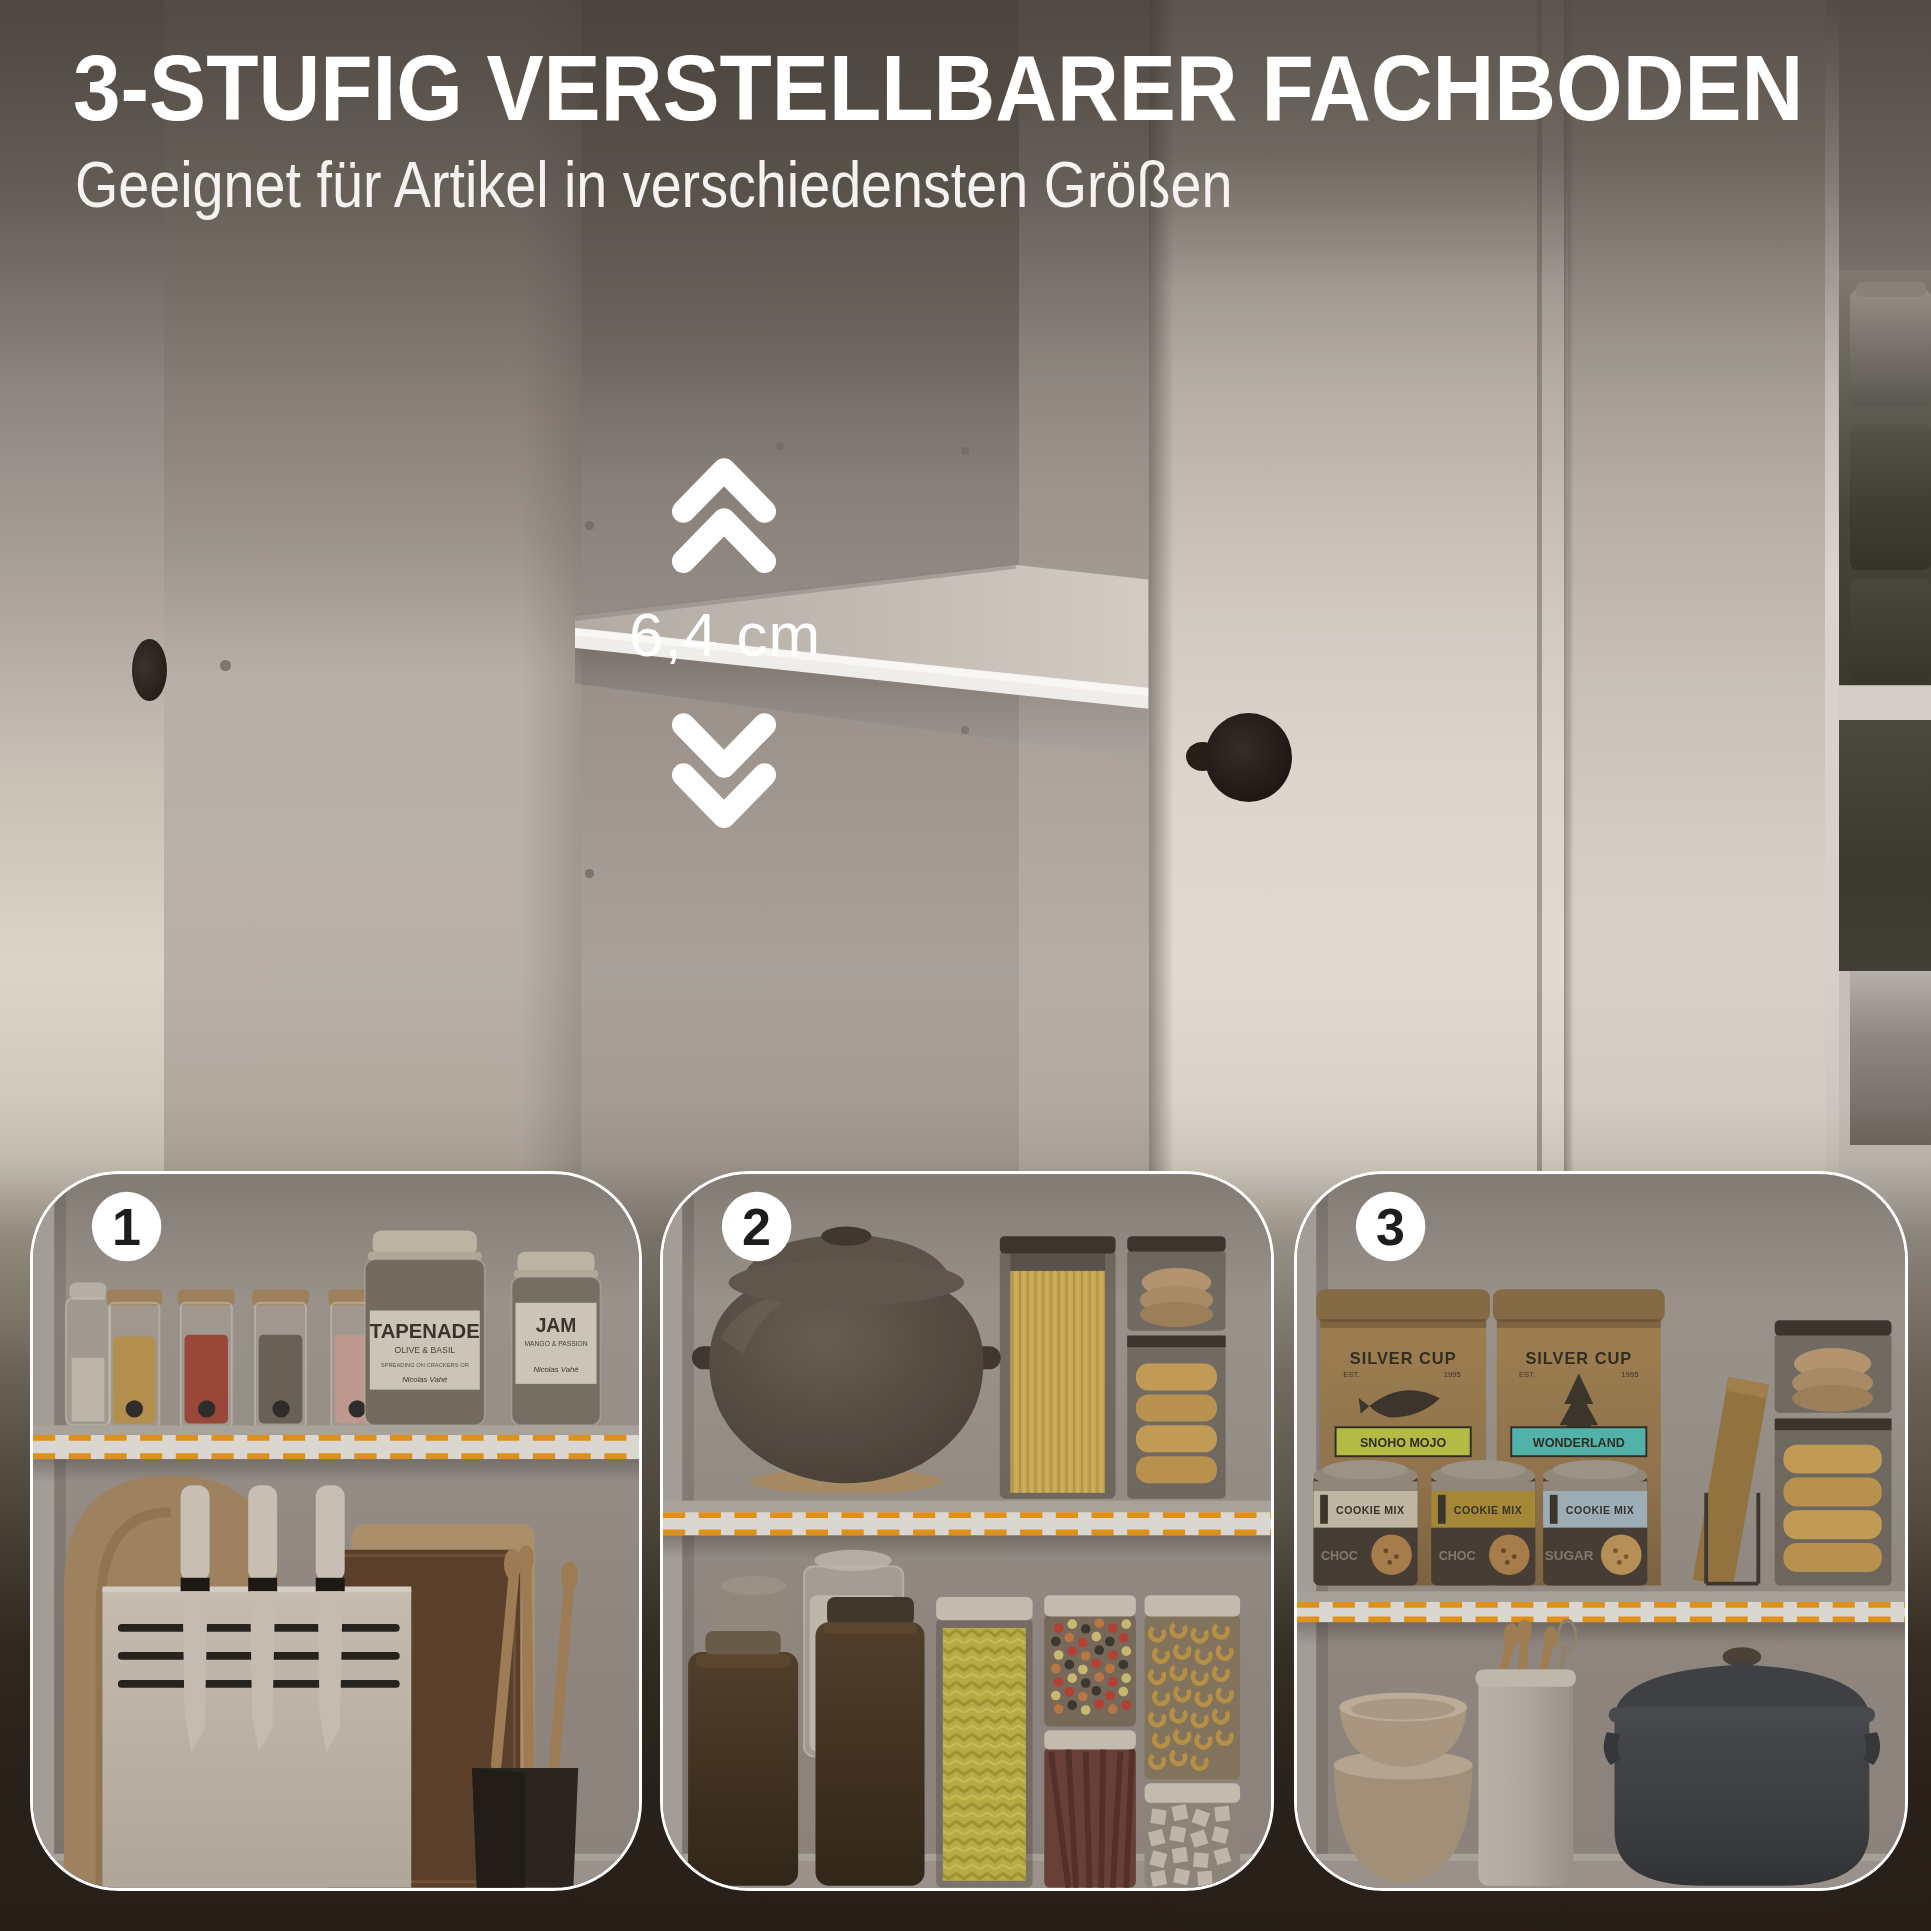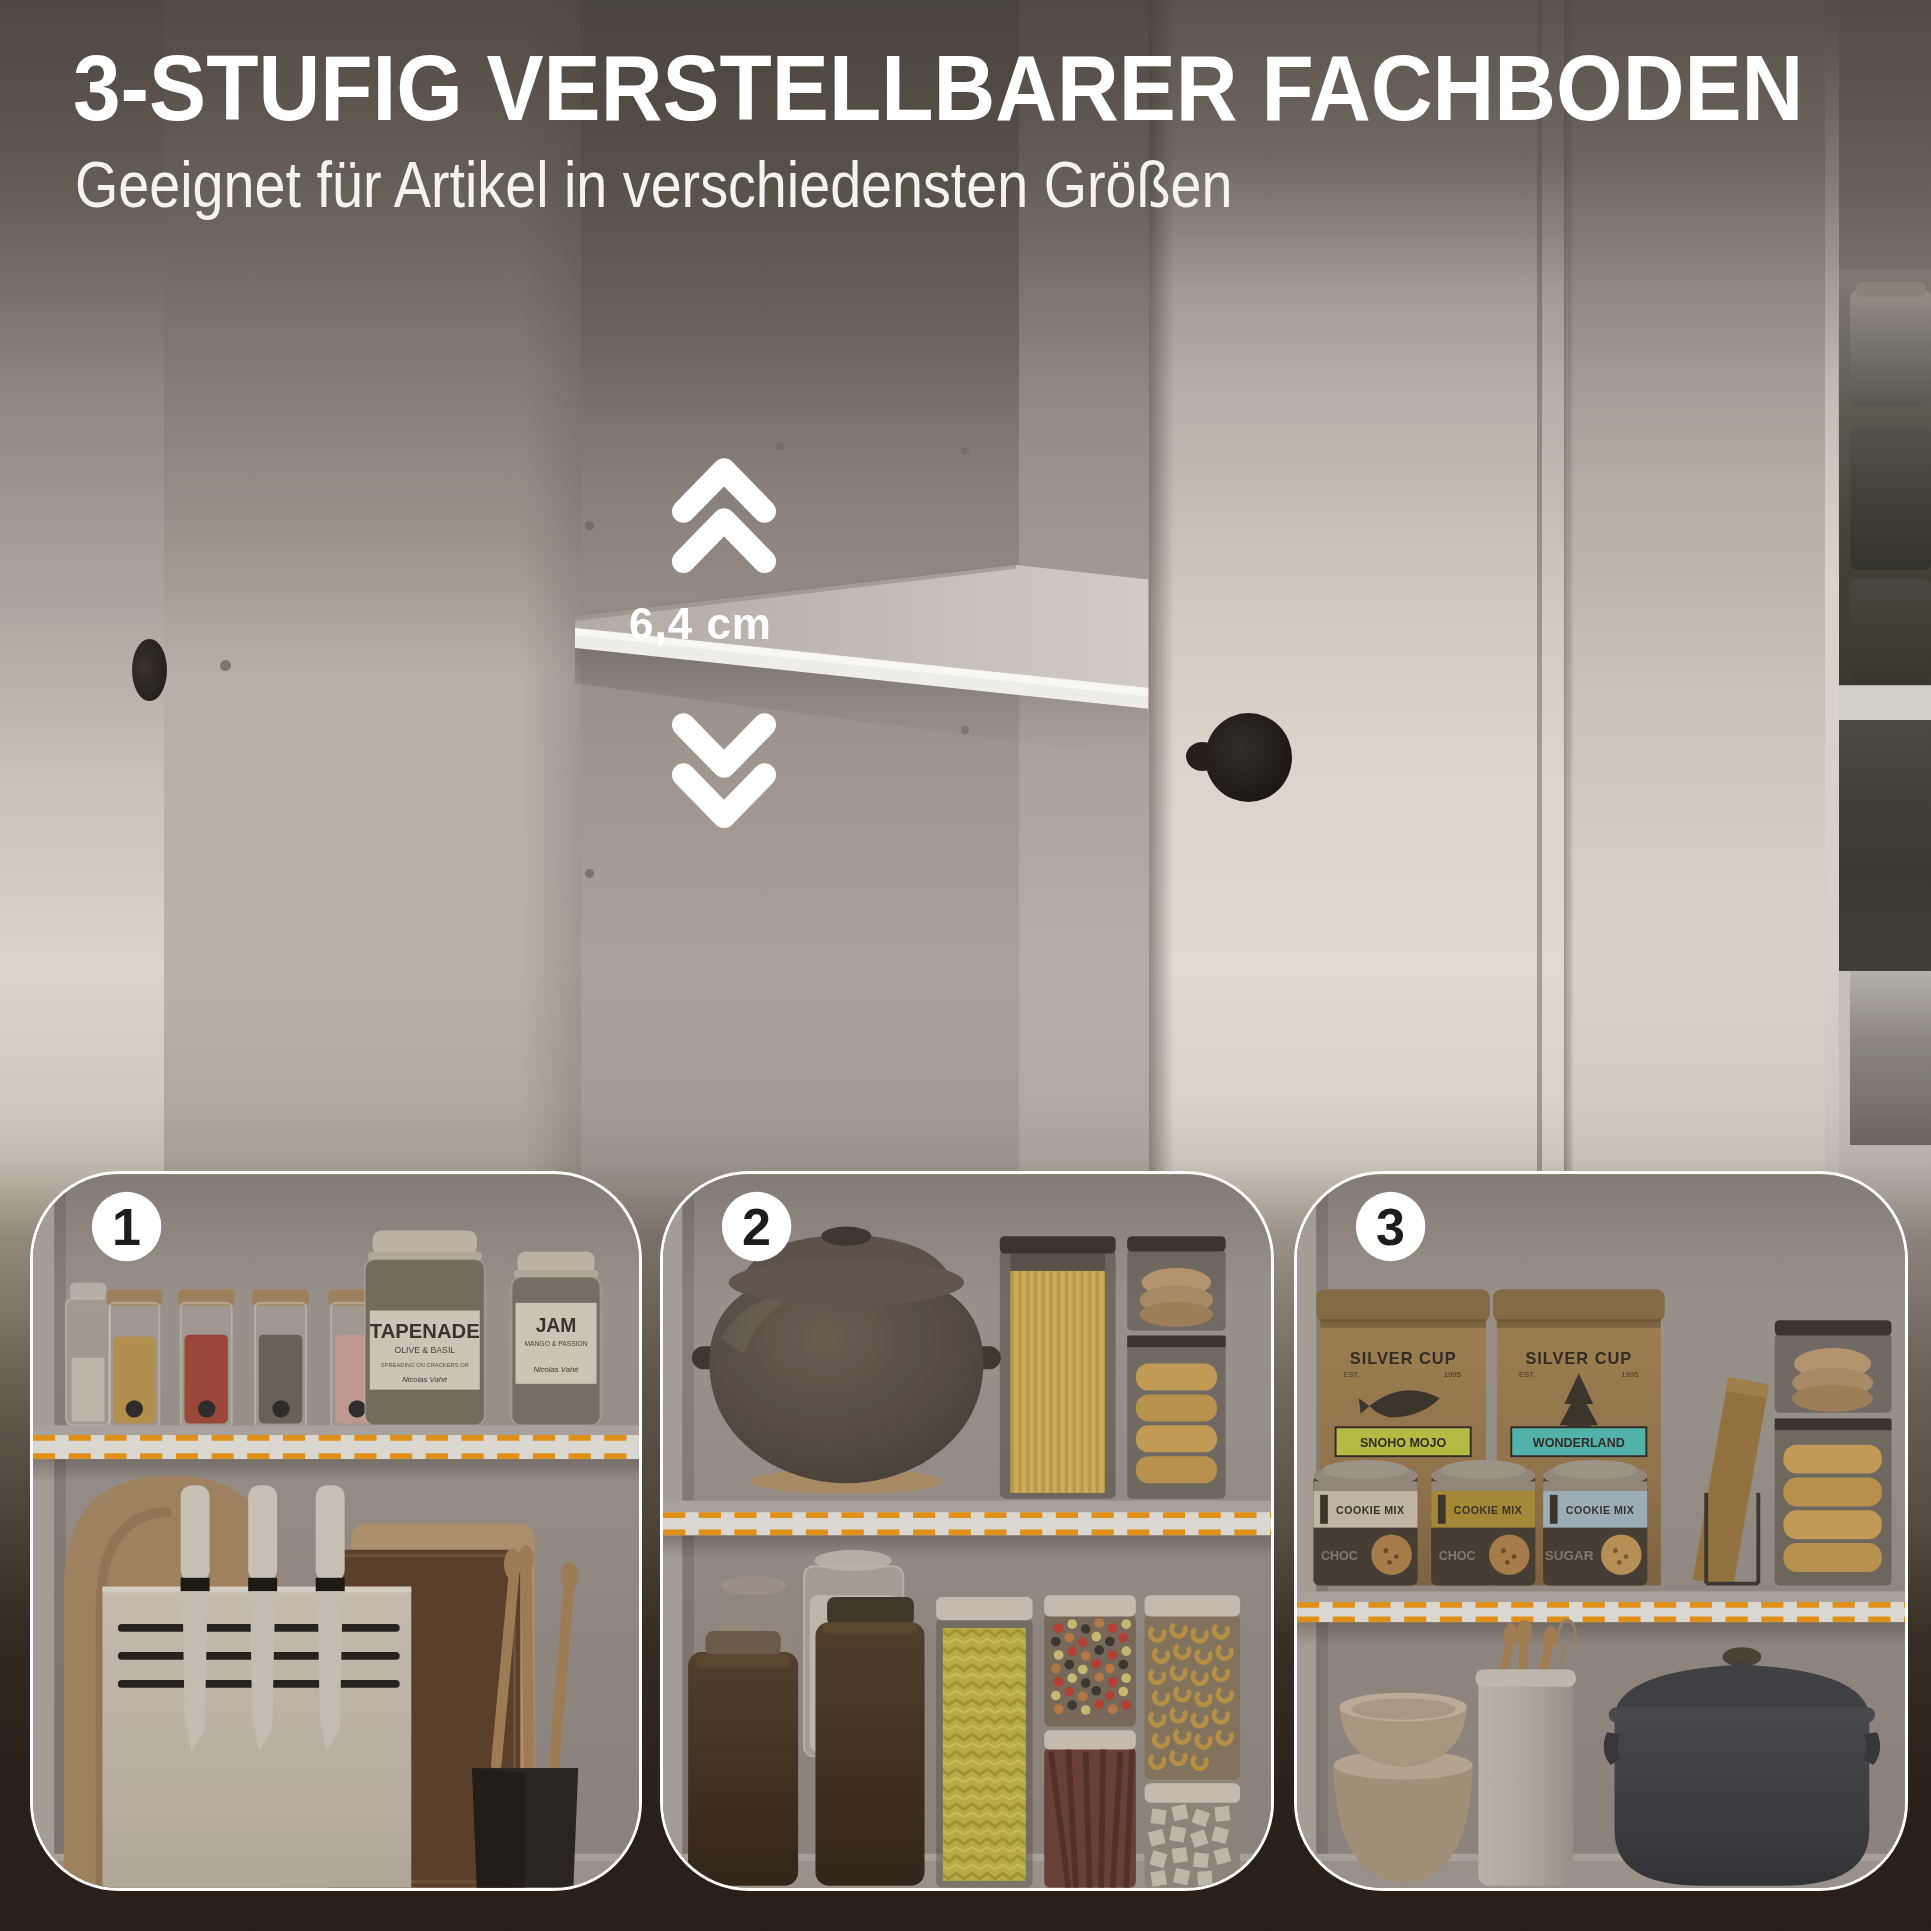--- a/index.html
+++ b/index.html
@@ -68,21 +68,21 @@
     <path d="M13,57 L55,14 L97,57"></path>
     <path d="M13,109 L55,66 L97,109"></path>
   </g>
 </svg>
 <svg class="abs" style="left:671px;top:711px" width="106" height="124" viewBox="0 0 110 128">
   <g fill="none" stroke="#fff" stroke-width="24" stroke-linecap="round" stroke-linejoin="round">
     <path d="M13,14 L55,57 L97,14"></path>
     <path d="M13,66 L55,109 L97,66"></path>
   </g>
 </svg>
-<div class="abs" id="cm" style="left:629px;top:599px;font-size:44px;font-weight:bold;color:#fff;letter-spacing:1px;white-space:nowrap">6,4&nbsp;cm</div>
+<div class="abs" id="cm" style="left:629px;top:599px;font-size:62px;font-weight:normal;color:#fff;letter-spacing:1px;white-space:nowrap">6,4&nbsp;cm</div>
 
 <div class="abs" id="title" style="left:73px;top:35px;font-size:93px;font-weight:bold;color:#fff;letter-spacing:0;white-space:nowrap;transform:scaleX(0.92);transform-origin:0 0">3-STUFIG VERSTELLBARER FACHBODEN</div>
 <div class="abs" id="subtitle" style="left:75px;top:148px;font-size:64px;font-weight:400;color:#f4f3f1;white-space:nowrap;transform:scaleX(0.87);transform-origin:0 0">Geeignet für Artikel in verschiedensten Größen</div>
 
 <div class="abs" style="left:0;top:966px;width:1931px;height:966px;background:linear-gradient(to bottom,rgba(52,42,28,0) 0%,rgba(52,42,28,0.05) 14%,rgba(52,42,28,0.13) 20%,rgba(52,42,28,0.42) 28%,rgba(50,40,27,0.62) 42%,rgba(48,38,26,0.75) 57%,rgba(42,33,23,0.92) 70%,rgba(40,32,24,0.99) 85%,rgba(39,31,24,1) 100%)"></div>
 <div class="abs" style="left:0;top:966px;width:869px;height:966px;background:radial-gradient(ellipse 120% 90% at 0% 100%,rgba(40,32,24,0.55) 0%,rgba(40,32,24,0.28) 45%,rgba(40,32,24,0) 70%)"></div>
 
 <div class="abs" id="p1" style="left:30px;top:1171px;width:606px;height:714px;border:3.9px solid #fff;border-radius:89px;overflow:hidden;background:#9c958f">
   <svg width="606" height="714" viewBox="0 0 628 739">
   <defs>

